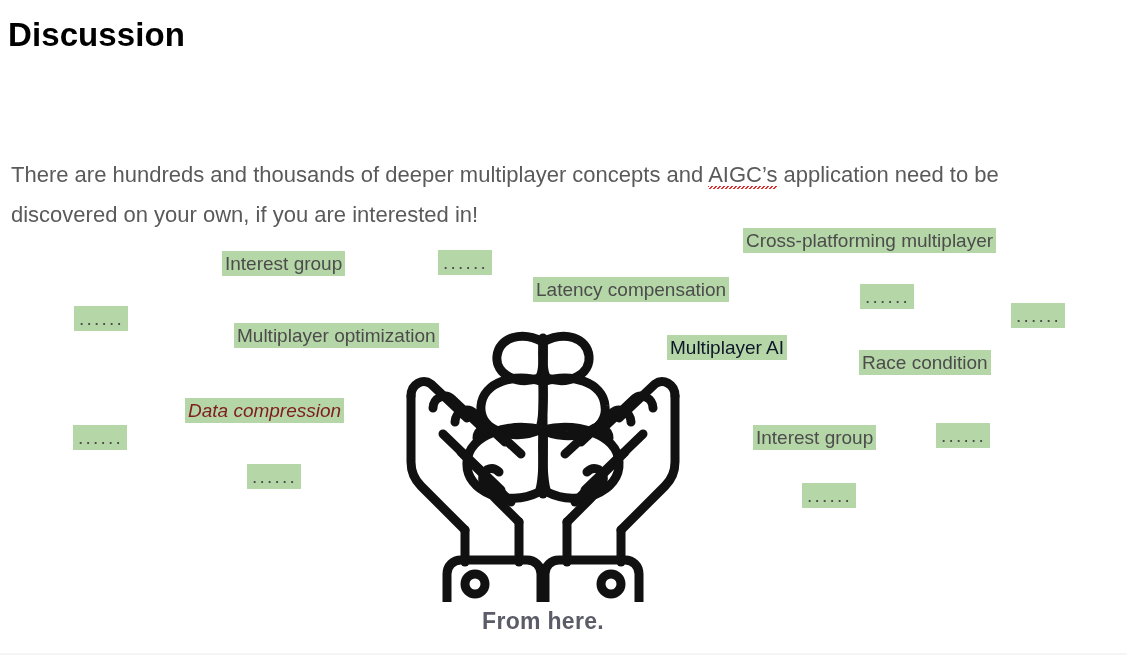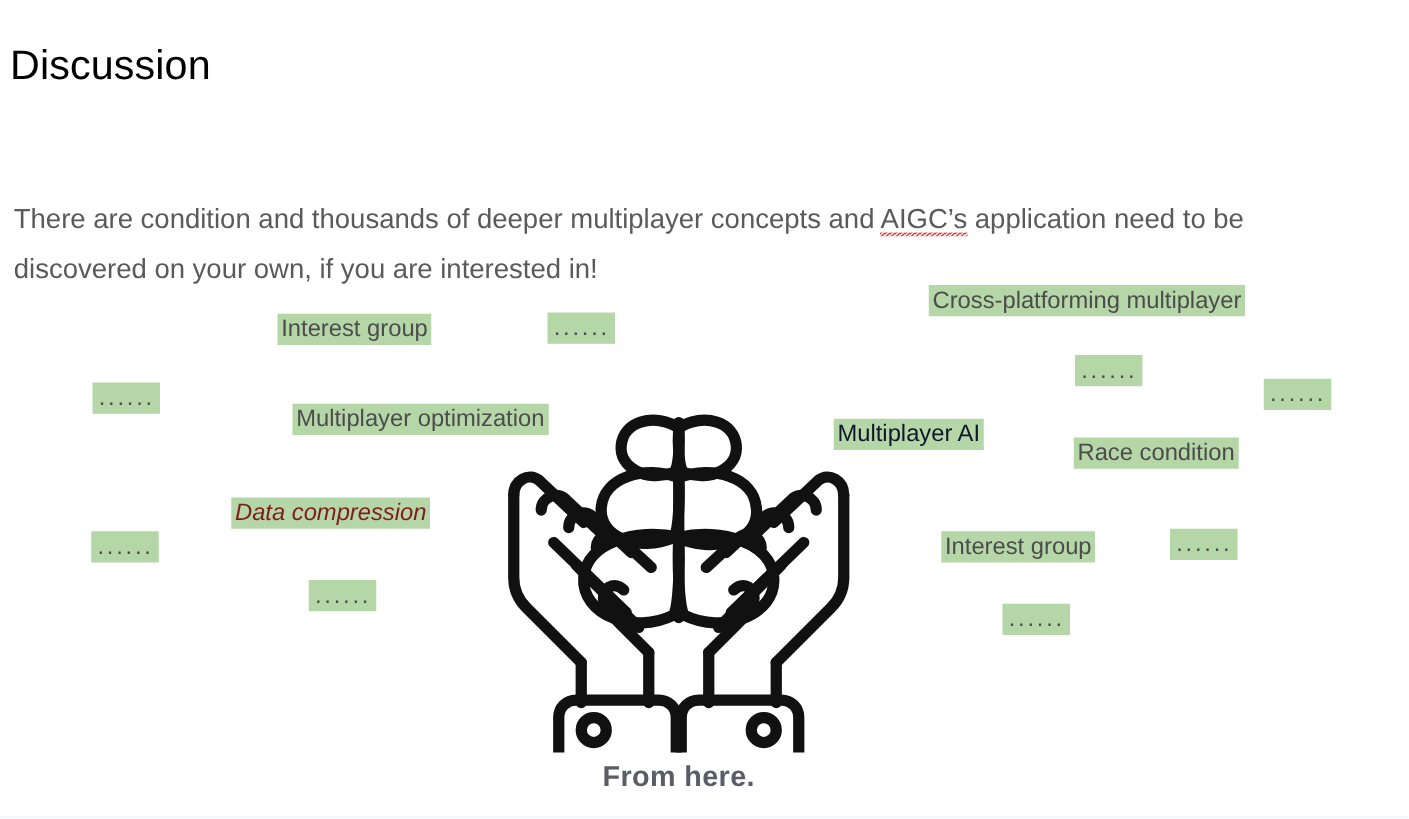--- a/index.html
+++ b/index.html
@@ -16,25 +16,25 @@
     width: 1127px;
     height: 655px;
     background: #ffffff;
     overflow: hidden;
   }
 
   
   #page-title {
     position: absolute;
     left: 8px;
-    top: 31px;
+    top: 14px;
     font-size: 33px;
     line-height: 42px;
     color: #000000;
-    font-weight: 400;
+    font-weight: 700;
     letter-spacing: 0.1px;
     white-space: nowrap;
   }
 
   
   #section-heading {
     position: absolute;
     left: 0;
     top: 88px;
     width: 1050px;
@@ -129,26 +129,27 @@
   }
 </style>
 </head>
 <body>
 
 <div id="slide">
 
   <div id="page-title">Discussion</div>
 
 
-  <p id="intro-paragraph"><span>There are condition and thousands of deeper multiplayer concepts and </span><span class="spell-error">AIGC’s</span><span> application need to be discovered on your own, if you are interested in!</span></p>
+  <p id="intro-paragraph"><span>There are hundreds and thousands of deeper multiplayer concepts and </span><span class="spell-error">AIGC’s</span><span> application need to be discovered on your own, if you are interested in!</span></p>
 
   <div id="concept-cloud">
       <span class="concept-tag" style="left: 222px; top: 251px; background: rgb(181, 214, 167); color: rgb(76, 76, 76);">Interest group</span>
       <span class="concept-tag is-placeholder" style="left: 438px; top: 250px; background: rgb(181, 214, 167); color: rgb(76, 76, 76);">......</span>
       <span class="concept-tag" style="left: 743px; top: 228px; background: rgb(181, 214, 167); color: rgb(76, 76, 76);">Cross-platforming multiplayer</span>
+      <span class="concept-tag" style="left: 533px; top: 277px; background: rgb(181, 214, 167); color: rgb(76, 76, 76);">Latency compensation</span>
       <span class="concept-tag is-placeholder" style="left: 860px; top: 284px; background: rgb(181, 214, 167); color: rgb(76, 76, 76);">......</span>
       <span class="concept-tag is-placeholder" style="left: 74px; top: 306px; background: rgb(181, 214, 167); color: rgb(76, 76, 76);">......</span>
       <span class="concept-tag is-placeholder" style="left: 1011px; top: 303px; background: rgb(181, 214, 167); color: rgb(76, 76, 76);">......</span>
       <span class="concept-tag" style="left: 234px; top: 323px; background: rgb(181, 214, 167); color: rgb(76, 76, 76);">Multiplayer optimization</span>
       <span class="concept-tag" style="left: 667px; top: 335px; background: rgb(181, 214, 167); color: #0f172a;">Multiplayer AI</span>
       <span class="concept-tag" style="left: 859px; top: 350px; background: rgb(181, 214, 167); color: rgb(76, 76, 76);">Race condition</span>
       <span class="concept-tag" style="left: 185px; top: 398px; background: rgb(181, 214, 167); color: #7f1d1d; font-style: italic;">Data compression</span>
       <span class="concept-tag" style="left: 753px; top: 425px; background: rgb(181, 214, 167); color: rgb(76, 76, 76);">Interest group</span>
       <span class="concept-tag is-placeholder" style="left: 936px; top: 423px; background: rgb(181, 214, 167); color: rgb(76, 76, 76);">......</span>
       <span class="concept-tag is-placeholder" style="left: 73px; top: 425px; background: rgb(181, 214, 167); color: rgb(76, 76, 76);">......</span>

